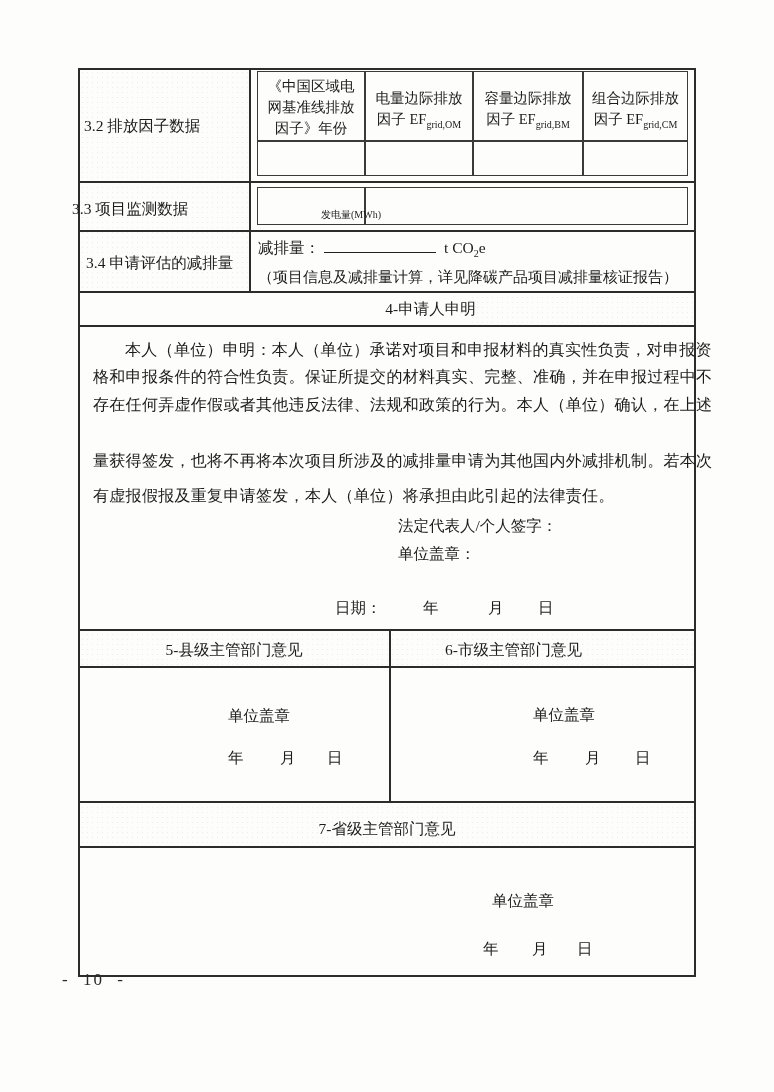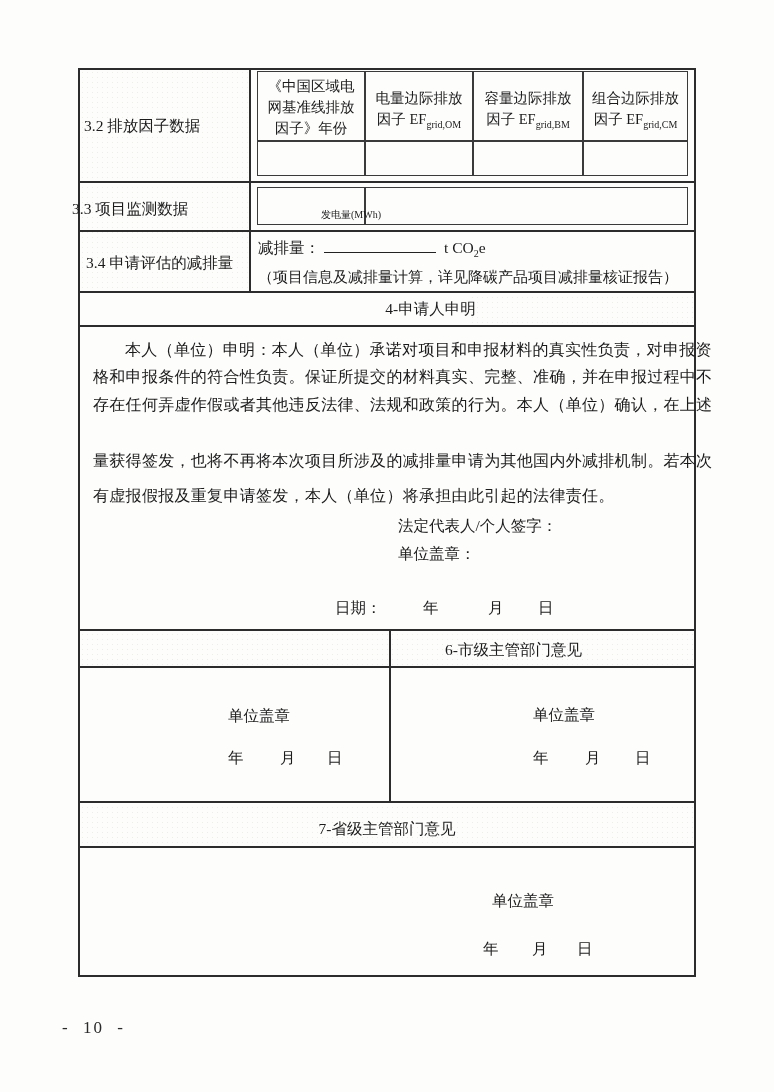--- a/index.html
+++ b/index.html
@@ -103,33 +103,34 @@
   <div class="t decl" style="left:93px;top:451px;">量获得签发，也将不再将本次项目所涉及的减排量申请为其他国内外减排机制。若本次</div>
   <div class="t decl" style="left:93px;top:478px;margin-top:8px;">有虚报假报及重复申请签发，本人（单位）将承担由此引起的法律责任。</div>
 
   <div class="t" style="left:398px;top:516px;">法定代表人/个人签字：</div>
   <div class="t" style="left:398px;top:544px;">单位盖章：</div>
   <div class="t" style="left:335px;top:598px;">日期：</div>
   <div class="t" style="left:423px;top:598px;">年</div>
   <div class="t" style="left:488px;top:598px;">月</div>
   <div class="t" style="left:538px;top:598px;">日</div>
 
+  <div class="t hdr center" style="left:78px;top:640px;width:312px;">5-县级主管部门意见</div>
   <div class="t hdr center" style="left:390px;top:640px;width:247px;">6-市级主管部门意见</div>
 
   <div class="t" style="left:228px;top:706px;">单位盖章</div>
   <div class="t" style="left:228px;top:748px;">年</div>
   <div class="t" style="left:280px;top:748px;">月</div>
   <div class="t" style="left:327px;top:748px;">日</div>
 
   <div class="t" style="left:533px;top:705px;">单位盖章</div>
   <div class="t" style="left:533px;top:748px;">年</div>
   <div class="t" style="left:585px;top:748px;">月</div>
   <div class="t" style="left:635px;top:748px;">日</div>
 
   <div class="t hdr center" style="left:78px;top:819px;width:618px;">7-省级主管部门意见</div>
   <div class="t" style="left:492px;top:891px;">单位盖章</div>
   <div class="t" style="left:483px;top:939px;">年</div>
   <div class="t" style="left:532px;top:939px;">月</div>
   <div class="t" style="left:577px;top:939px;">日</div>
 
-  <div class="t footer-num" style="left:62px;top:1018px;">- 10 -</div>
+  <div class="t footer-num" style="left:62px;top:970px;">- 10 -</div>
 
 </div>
 
 </body></html>

